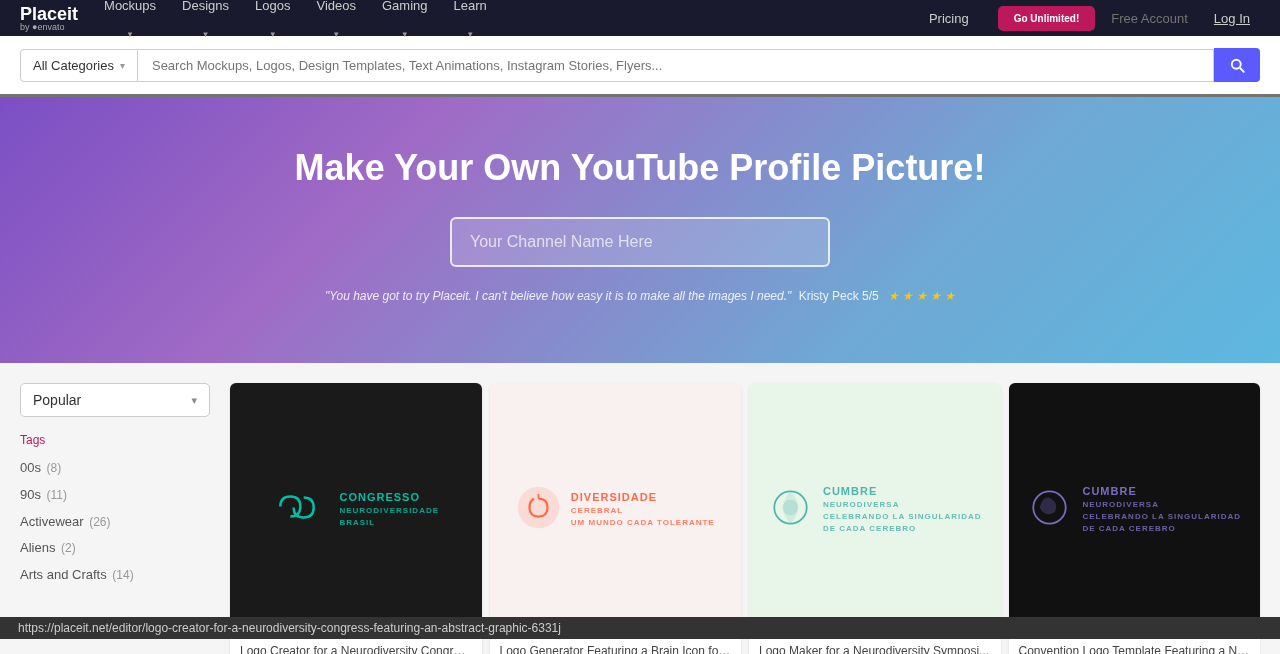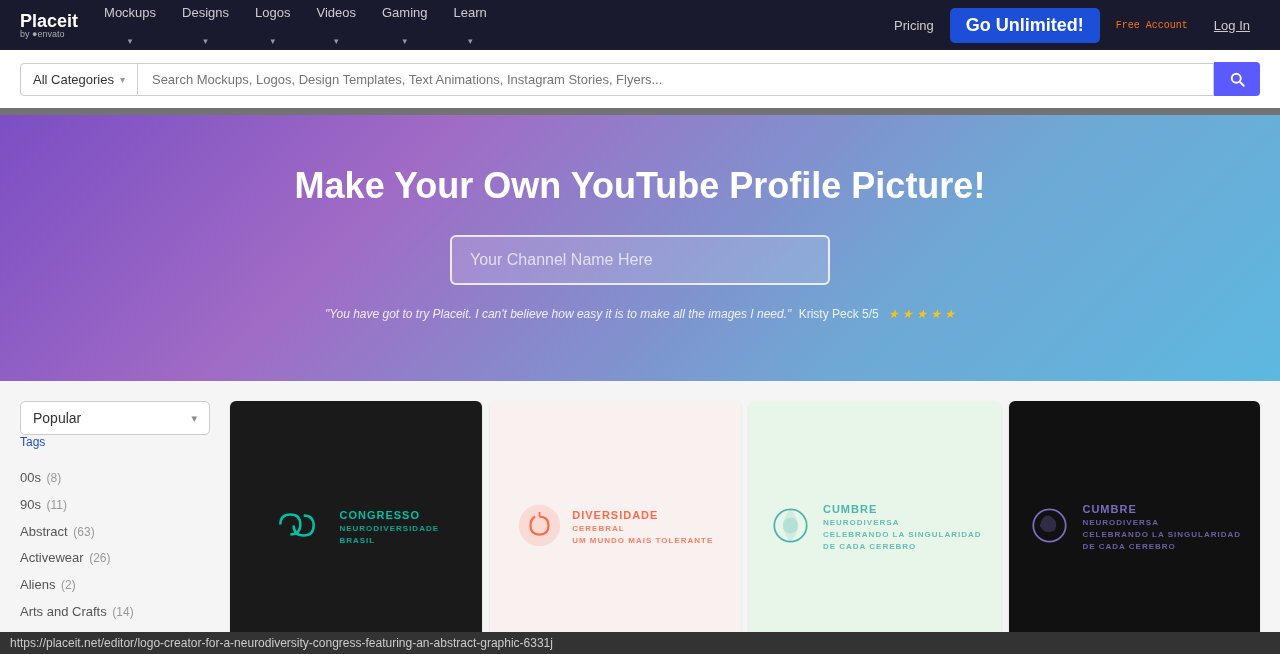--- a/index.html
+++ b/index.html
@@ -4,21 +4,21 @@
   <style>
     * { margin: 0; padding: 0; box-sizing: border-box; }
     body { font-family: Arial, sans-serif; font-size: 14px; color: #333; background: #f5f5f5; }
 
     
     .navbar {
       background: #1a1a2e;
       display: flex;
       align-items: center;
       padding: 0 20px;
-      height: 50px;
+      height: 36px;
       gap: 6px;
     }
     .navbar-logo {
       margin-right: 10px;
     }
     .logo-text {
       color: white;
       font-size: 18px;
       font-weight: bold;
       line-height: 1;
@@ -42,54 +42,54 @@
     }
     .nav-arrow { font-size: 9px; color: #999; }
     .nav-spacer { flex: 1; }
     .nav-pricing {
       color: #ccc;
       font-size: 13px;
       padding: 6px 10px;
       cursor: pointer;
     }
     .btn-go-unlimited {
-      background: #1d4ed8;
+      background: #be185d;
       color: white;
-      font-size: 18px;
+      font-size: 10px;
       font-weight: bold;
       padding: 7px 16px;
       border-radius: 5px;
       cursor: pointer;
       white-space: nowrap;
       border: none;
+      margin-left: 13px;
     }
     .nav-free-account {
-      color: #f97316;
-      font-size: 10px;
+      color: #737373;
+      font-size: 13px;
       padding: 6px 10px;
       cursor: pointer;
       white-space: nowrap;
-      font-family: Liberation Mono, monospace;
     }
     .nav-login {
       color: #ccc;
       font-size: 13px;
       padding: 6px 10px;
       cursor: pointer;
       white-space: nowrap;
       text-decoration: underline;
     }
 
     
     .search-bar-wrapper {
       background: white;
       padding: 12px 20px;
       display: flex;
       align-items: center;
-      border-bottom: 7px solid #737373;
+      border-bottom: 3px solid #737373;
     }
     .all-categories-btn {
       display: flex;
       align-items: center;
       gap: 6px;
       border: 1px solid #ccc;
       border-radius: 4px 0 0 4px;
       padding: 8px 12px;
       font-size: 13px;
       cursor: pointer;
@@ -172,25 +172,26 @@
     .sort-dropdown {
       display: flex;
       align-items: center;
       justify-content: space-between;
       border: 1px solid #ccc;
       border-radius: 5px;
       padding: 8px 12px;
       background: white;
       cursor: pointer;
       font-size: 14px;
+      margin-bottom: 16px;
     }
     .tags-label {
       font-size: 12px;
-      color: #1d4ed8;
-      margin-bottom: 16px;
+      color: #be185d;
+      margin-bottom: 8px;
       font-weight: normal;
     }
     .tag-item {
       font-size: 13px;
       color: #555;
       padding: 3px 0;
       cursor: pointer;
       line-height: 1.6;
     }
     .tag-count { color: #999; font-size: 12px; margin-left: 2px; }
@@ -225,27 +226,27 @@
       color: #444;
       line-height: 1.4;
       white-space: nowrap;
       overflow: hidden;
       text-overflow: ellipsis;
     }
 
     
     .status-bar {
       position: fixed;
-      bottom: 0;
+      bottom: 15px;
       left: 0;
       right: 0;
       background: #333;
       color: #ccc;
       font-size: 12px;
-      padding: 4px 10px;
+      padding: 4px 18px;
       z-index: 1000;
     }
   </style>
 </head>
 <body>
 
 <nav class="navbar">
   <div class="navbar-logo">
     <div class="logo-text">Placeit</div>
     <div class="logo-sub">by ●envato</div>
@@ -308,21 +309,20 @@
 
   <aside class="sidebar">
     <div class="sort-dropdown">
       <span>Popular</span>
       <span style="font-size:11px;color:#888;">▾</span>
     </div>
     <div class="tags-label">Tags</div>
     <div id="tags-list">
         <div class="tag-item"><span>00s</span> <span class="tag-count">(8)</span></div>
         <div class="tag-item"><span>90s</span> <span class="tag-count">(11)</span></div>
-        <div class="tag-item"><span>Abstract</span> <span class="tag-count">(63)</span></div>
         <div class="tag-item"><span>Activewear</span> <span class="tag-count">(26)</span></div>
         <div class="tag-item"><span>Aliens</span> <span class="tag-count">(2)</span></div>
         <div class="tag-item"><span>Arts and Crafts</span> <span class="tag-count">(14)</span></div>
       </div>
   </aside>
 
   <div class="grid-area" id="product-grid">
       <div class="card">
     <div class="card-img" style="background:#1a1a1a;">
 
@@ -348,21 +348,21 @@
 
       <div style="display:flex;align-items:center;gap:10px;padding:18px;">
         <div style="flex-shrink:0;"><svg width="45" height="45" viewBox="0 0 50 50">
                 <circle cx="25" cy="25" r="22" fill="#ff6b4a" opacity="0.15" stroke="#ff6b4a" stroke-width="2"></circle>
                 <path d="M25 15 Q35 15 35 25 Q35 35 25 35 Q15 35 15 25 Q15 18 20 15" stroke="#ff6b4a" stroke-width="2.5" fill="none"></path>
                 <line x1="25" y1="10" x2="25" y2="15" stroke="#ff6b4a" stroke-width="2"></line>
               </svg></div>
         <div style="color:#ff6b4a;font-size:9px;font-weight:bold;letter-spacing:1px;line-height:1.5;text-align:left;">
           <div style="font-size:11px;">DIVERSIDADE</div>
               <div style="font-size:8px;opacity:0.85;">CEREBRAL</div>
-              <div style="font-size:8px;opacity:0.85;">UM MUNDO MAIS TOLERANTE</div>
+              <div style="font-size:8px;opacity:0.85;">UM MUNDO CADA TOLERANTE</div>
         </div>
       </div>
 
     </div>
     <div class="card-label">Logo Generator Featuring a Brain Icon for ...</div>
   </div>
       <div class="card">
     <div class="card-img" style="background:#e8f5e9;">
 
       <div style="display:flex;align-items:center;gap:10px;padding:18px;">

